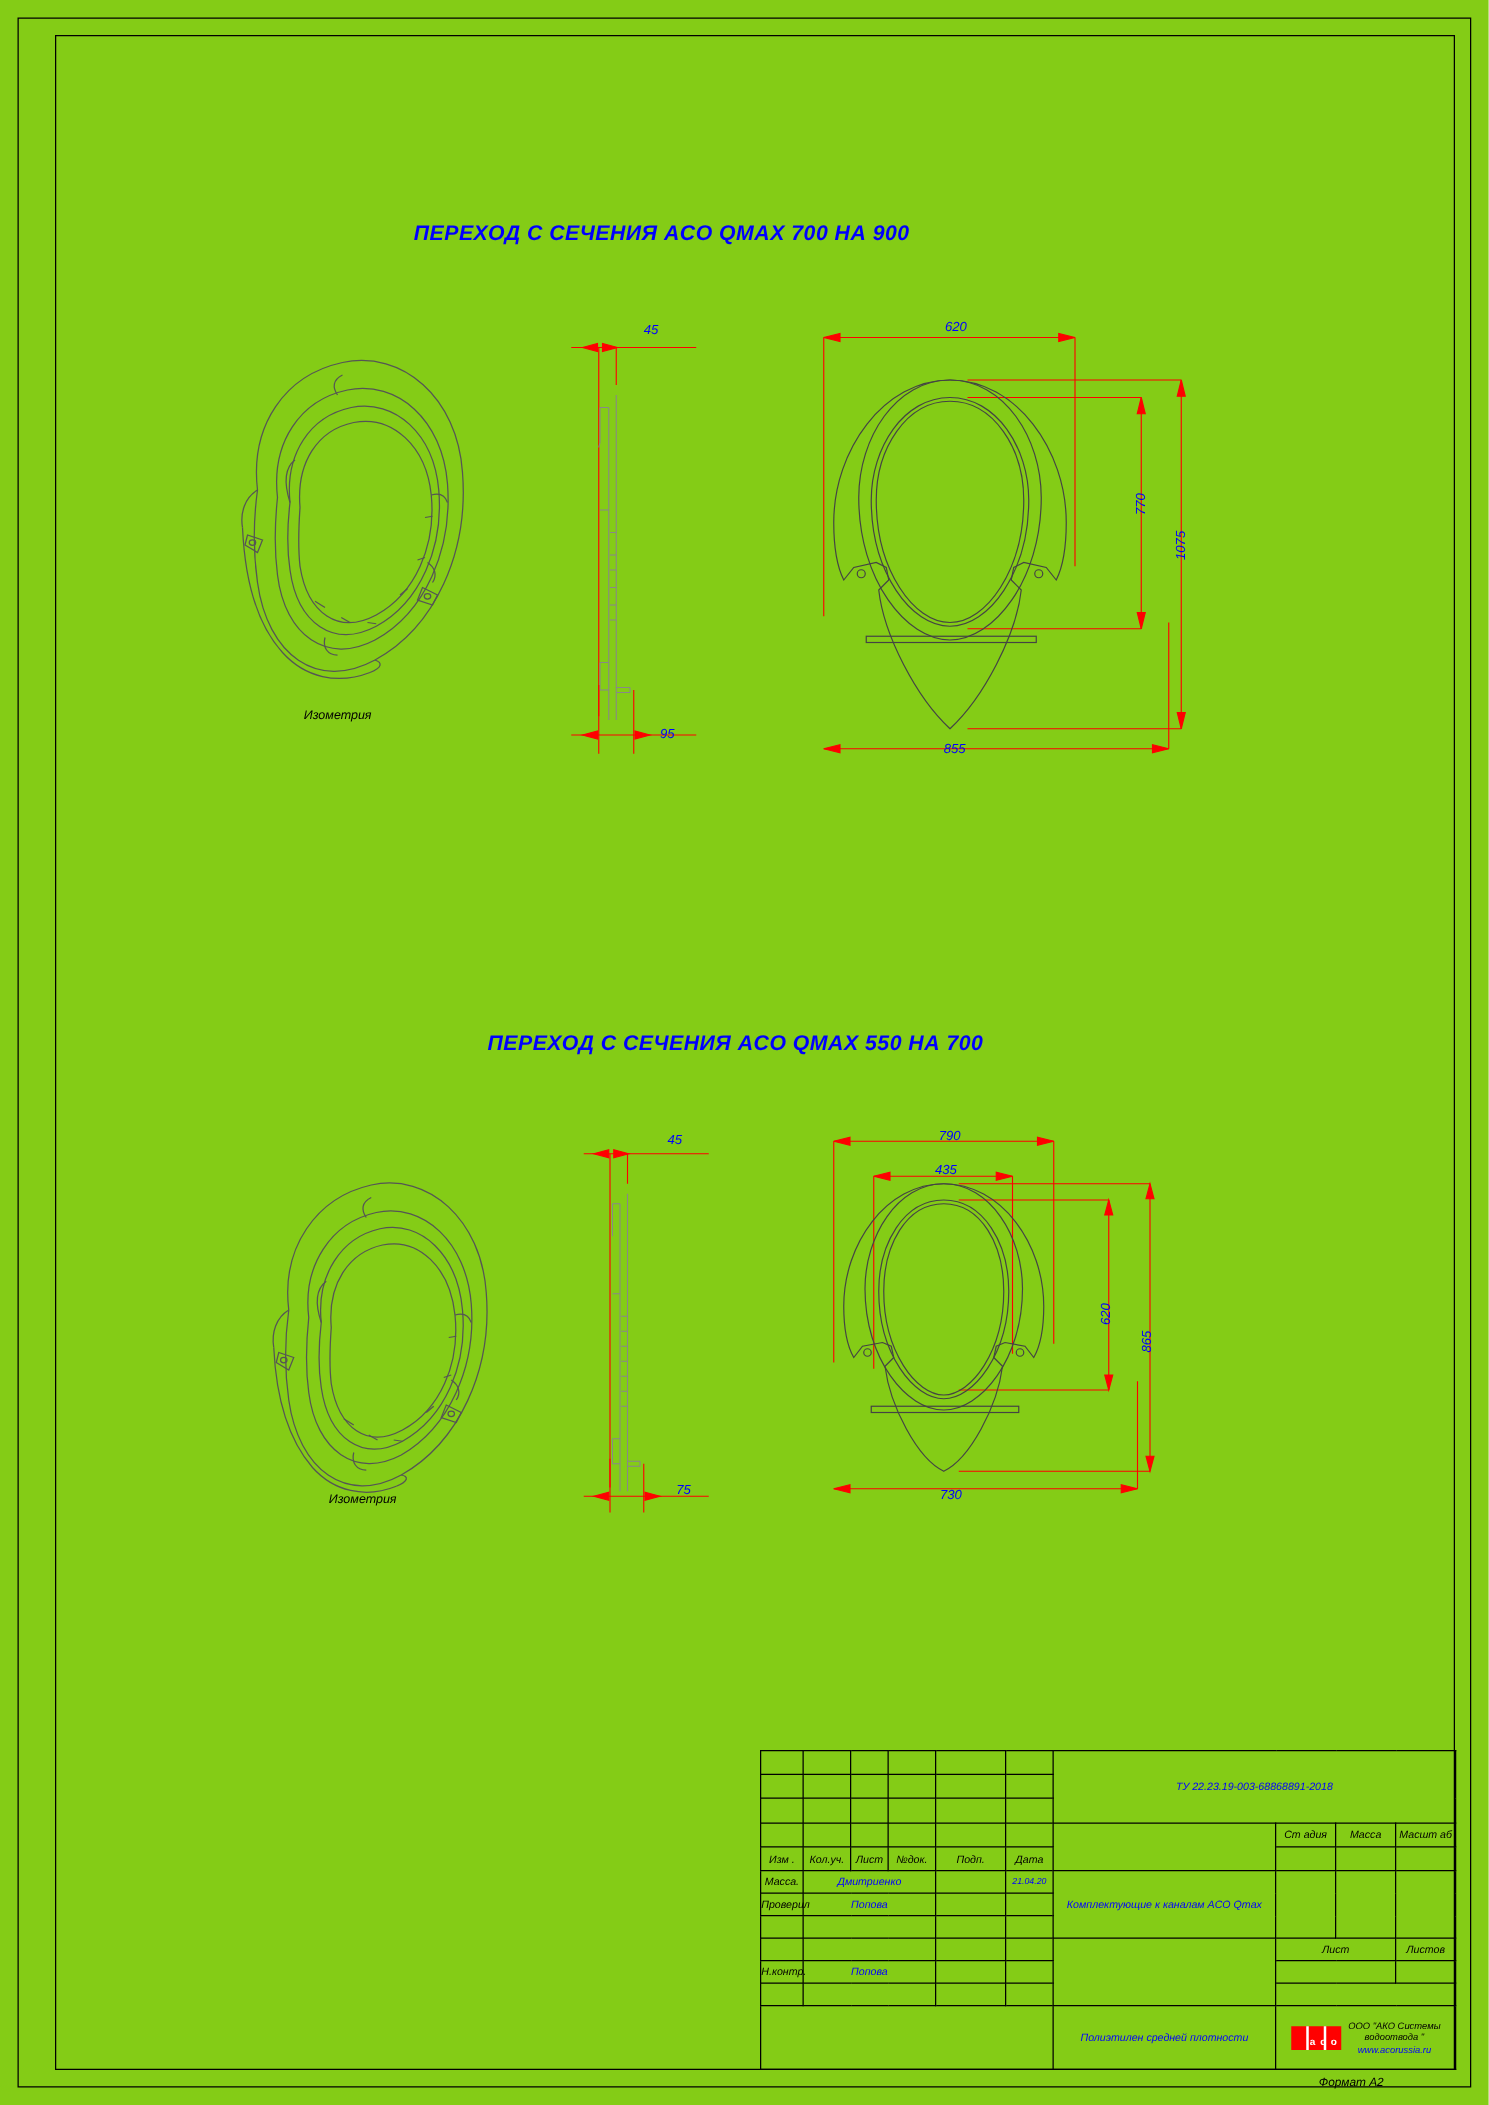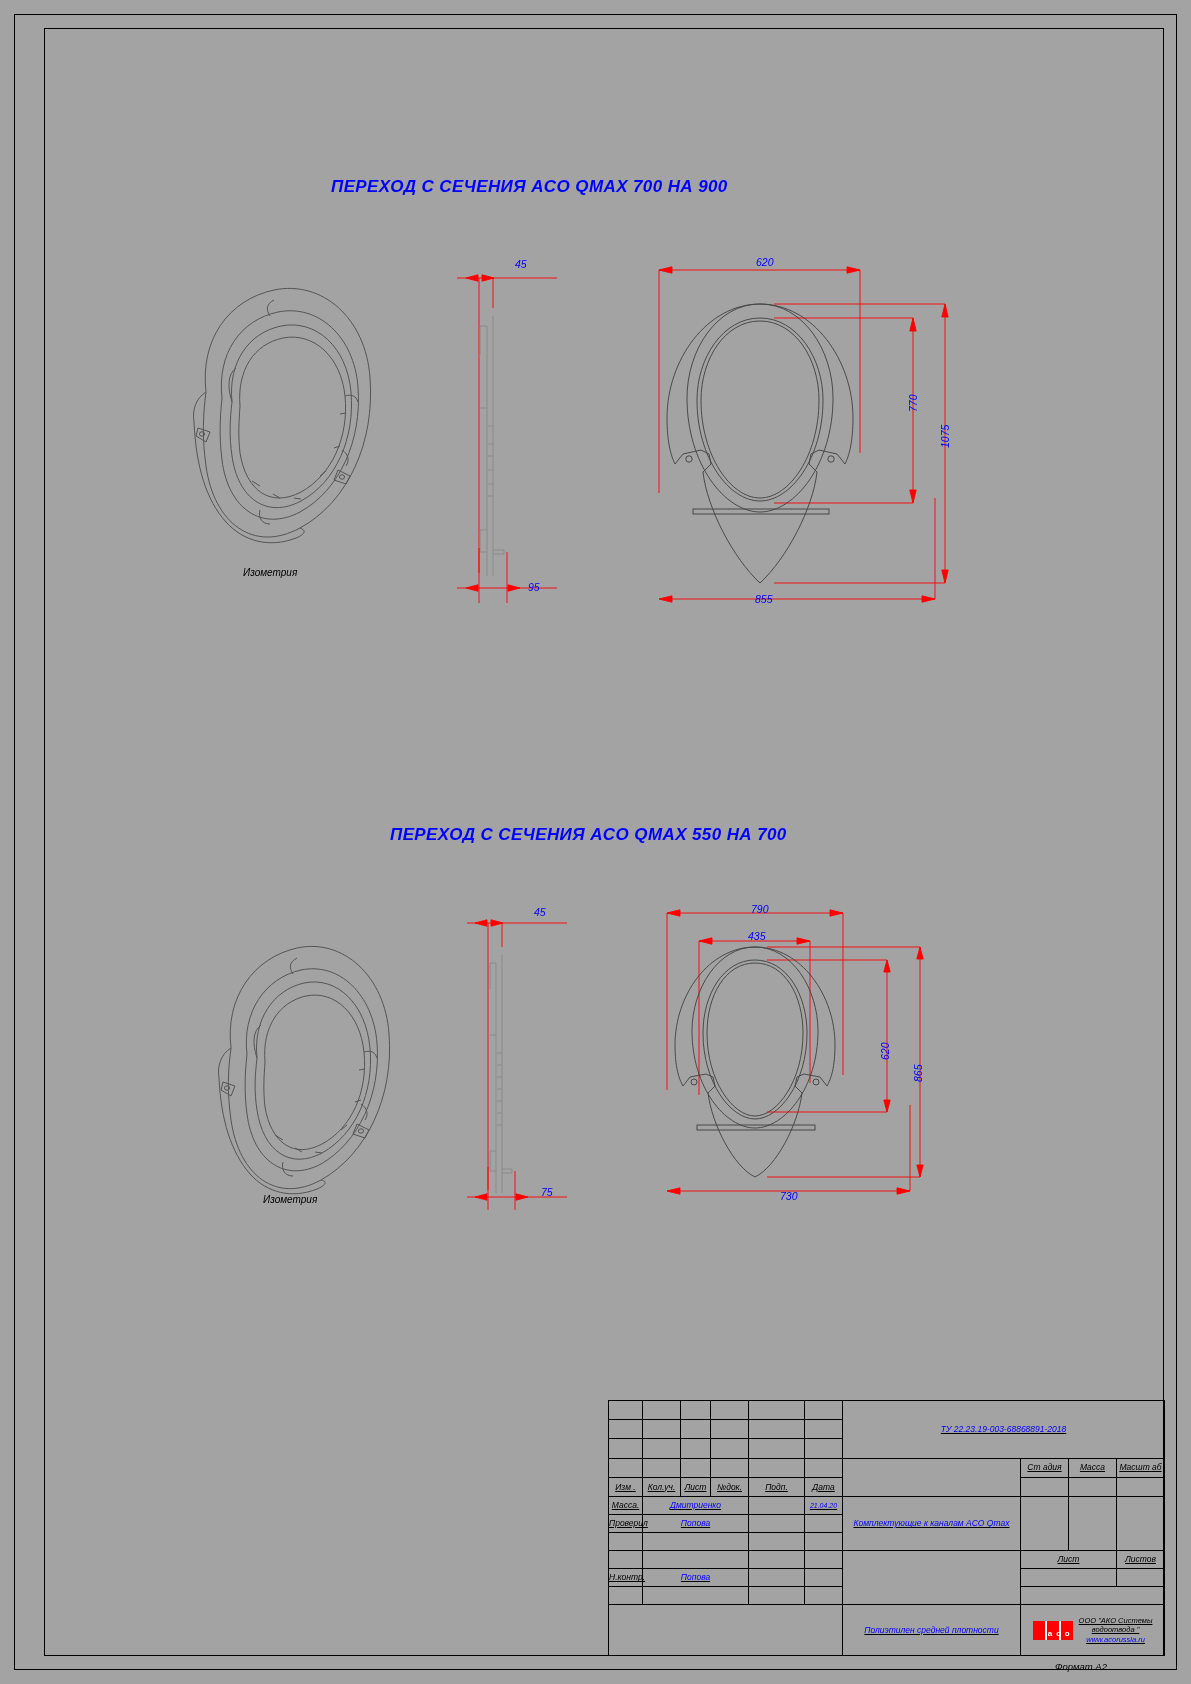--- a/index.html
+++ b/index.html
@@ -1,18 +1,18 @@
 <!DOCTYPE html>
 <html><head>
 <meta charset="utf-8">
 <style>
   html,body{margin:0;padding:0;background:#ffffff;}
   body{font-family:"Liberation Sans", sans-serif;}
   #sheet{
-    position:relative;width:1191px;height:1684px;background:#a3a3a3;
+    position:relative;width:1191px;height:1684px;background:#84cc16;
     overflow:hidden;
   }
   
   .frame-outer{position:absolute;left:14px;top:14px;width:1163px;height:1656px;border:1px solid #000;box-sizing:border-box;}
   .frame-inner{position:absolute;left:44px;top:28px;width:1120px;height:1628px;border:1px solid #000;box-sizing:border-box;}
 
   
   .dwg-title{
     position:absolute;color:#0000ff;font-style:italic;font-weight:bold;
     font-size:17px;letter-spacing:.4px;white-space:nowrap;
@@ -30,21 +30,21 @@
   .viewbox{position:absolute;}
   svg{display:block;overflow:visible;}
 
   .dimtxt{
     position:absolute;color:#0000ff;font-style:italic;font-size:10.5px;
     font-family:"Liberation Sans", sans-serif;white-space:nowrap;
   }
   .dimtxt.vert{transform:rotate(-90deg);transform-origin:left top;}
 
   
-  #titleblock{position:absolute;left:608px;top:1400px;width:556px;height:256px;text-decoration:underline;}
+  #titleblock{position:absolute;left:608px;top:1400px;width:556px;height:256px;}
   #titleblock table{border-collapse:collapse;width:100%;height:100%;table-layout:fixed;}
   #titleblock td{border:1px solid #000;padding:0;font-size:8.5px;
     font-family:"Liberation Sans", sans-serif;font-style:italic;
     text-align:center;vertical-align:middle;line-height:1.05;}
   .thick-l{border-left:1.6px solid #000 !important;}
   .thick-r{border-right:1.6px solid #000 !important;}
   .thick-t{border-top:1.6px solid #000 !important;}
   .thick-b{border-bottom:1.6px solid #000 !important;}
   .blu{color:#0000ff;}
   .lft{text-align:left;padding-left:3px;}
@@ -327,21 +327,21 @@
         <circle cx="161" cy="177" r="3"></circle>
         <path d="M 100,42 C 63,42 37,84 37,126 C 37,182 70,223 100,223 C 130,223 163,182 163,126 C 163,84 137,42 100,42 Z"></path>
         <path d="M 100,55 C 68,55 48,90 48,128 C 48,178 76,214 100,214 C 124,214 152,178 152,128 C 152,90 132,55 100,55 Z"></path>
         <path d="M 100,58 C 70,58 52,91 52,128 C 52,176 78,211 100,211 C 122,211 148,176 148,128 C 148,91 130,58 100,58 Z"></path>
         <rect x="42" y="220" width="118" height="5"></rect>
       </g>
     </svg>
   </div>
   <div class="dimtxt" style="left:751px;top:903px;">790</div>
   <div class="dimtxt" style="left:748px;top:930px;">435</div>
-  <div class="dimtxt" style="left:780px;top:1190px;">730</div>
+  <div class="dimtxt" style="left:752px;top:1190px;">730</div>
   <div class="dimtxt vert" style="left:879px;top:1060px;">620</div>
   <div class="dimtxt vert" style="left:912px;top:1082px;">865</div>
 
   <div id="titleblock">
     <table>
       <colgroup>
         <col style="width:34px">
           <col style="width:38px">
           <col style="width:30px">
         <col style="width:38px">

